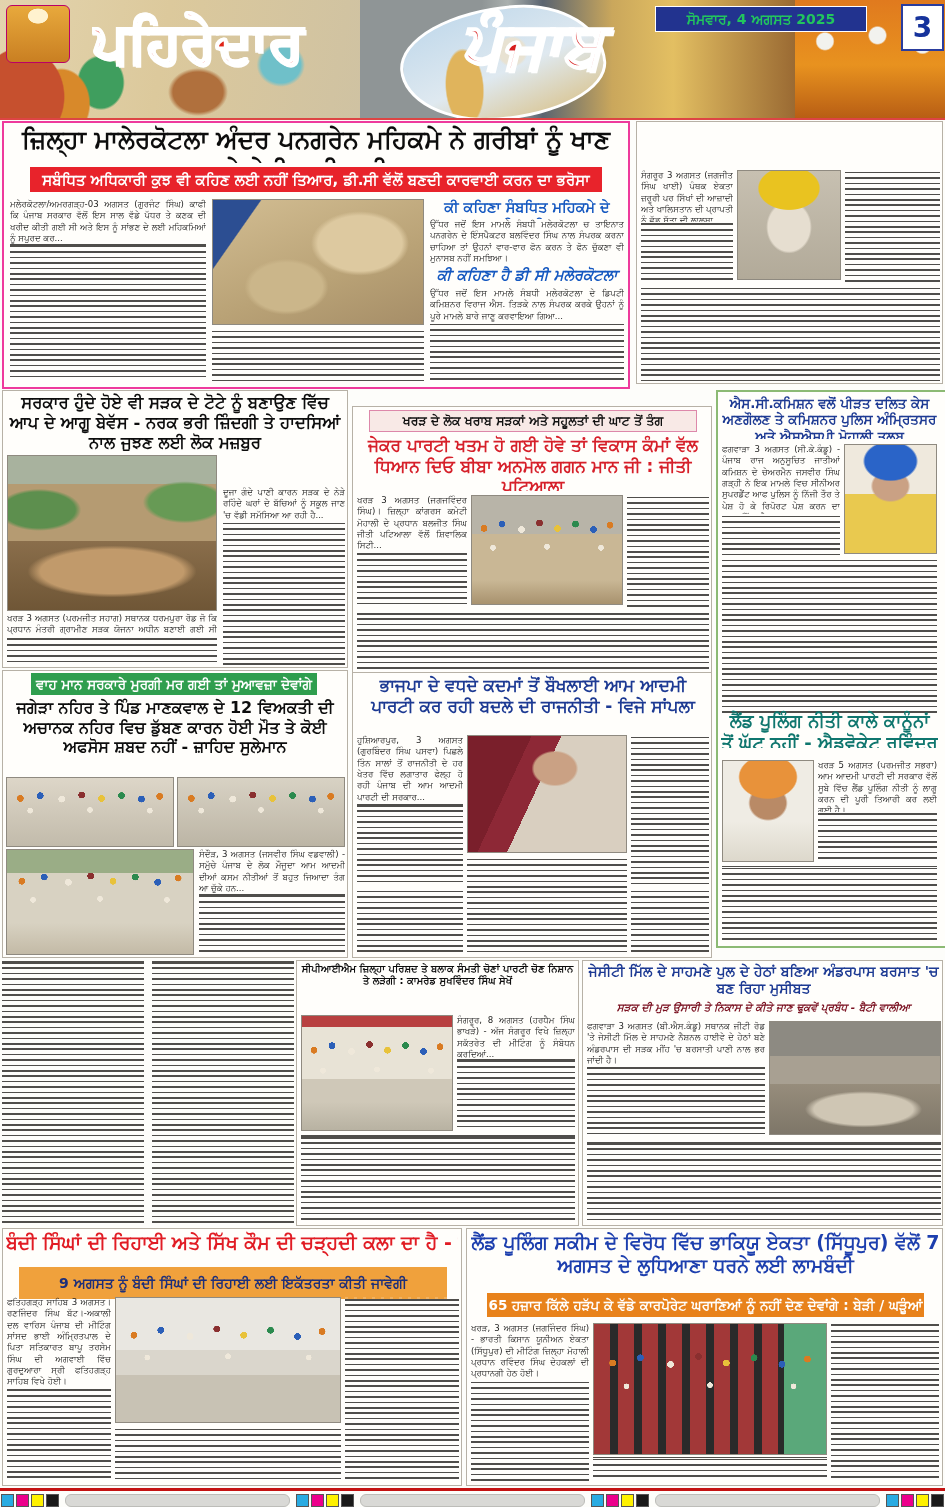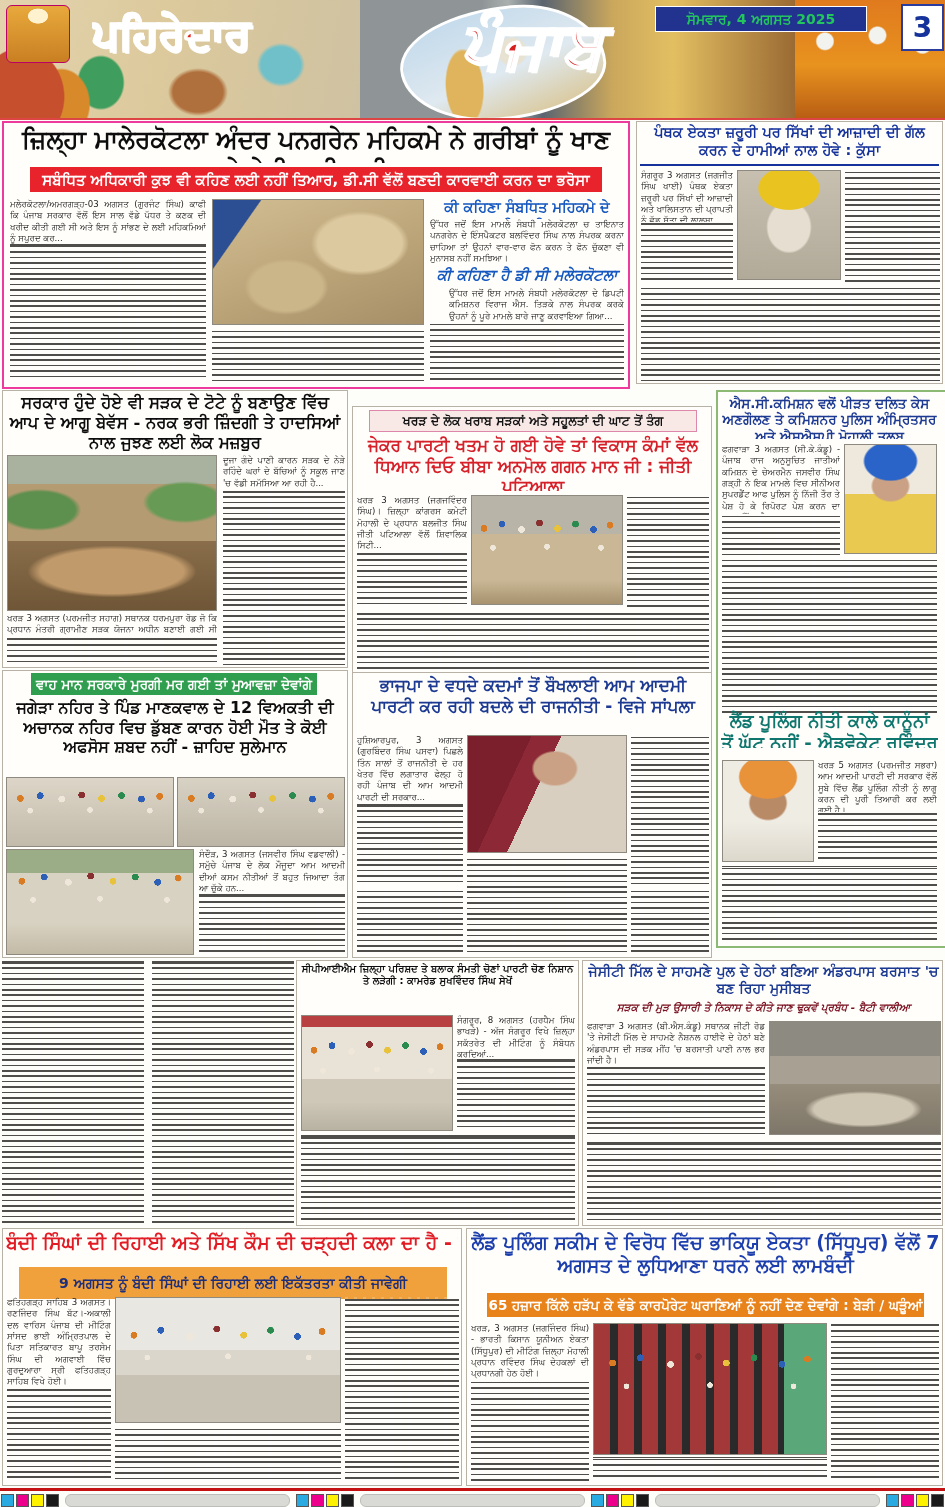--- a/index.html
+++ b/index.html
@@ -33,21 +33,21 @@
   #mh-left{left:0;top:0;width:360px;height:118px;background:
       radial-gradient(70px 80px at 6% 82%, #c6502e 60%, transparent 62%),
       radial-gradient(46px 56px at 17% 88%, #d8892a 60%, transparent 64%),
       radial-gradient(40px 46px at 28% 70%, #3f9e5e 55%, transparent 60%),
       radial-gradient(50px 40px at 55% 78%, #b0703d 50%, transparent 60%),
       radial-gradient(44px 40px at 78% 55%, #6fc0c9 45%, transparent 55%),
       linear-gradient(100deg,#e3d4ae,#dcc99c 45%,#cfc2a2);}
   #mh-temple{left:6px;top:5px;width:62px;height:56px;background:
       radial-gradient(16px 12px at 50% 18%, #fff2cf 60%, transparent 65%),
       linear-gradient(#e8a93c,#c97f22);border-radius:6px;border:1px solid #b06;}
-  #mh-logo{left:92px;top:10px;width:262px;height:62px;font-size:42px;font-weight:bold;color:#e02418;
+  #mh-logo{left:92px;top:10px;width:262px;height:62px;font-size:56px;font-weight:bold;color:#e02418;
       -webkit-text-stroke:2px #ffffff;text-shadow:2px 2px 0 #fff,-1px -1px 0 #fff;white-space:nowrap;overflow:hidden;}
   #mh-center{left:360px;top:0;width:435px;height:118px;background:
       linear-gradient(90deg,#8f9596 0 28%, #aab0ae 34%, #5a6470 42%, #caa75c 58%, #e3bf62 72%, #9a6a33 100%);}
   #mh-map{left:40px;top:6px;width:200px;height:108px;background:
       radial-gradient(30px 60px at 30% 70%, #e0b45c 60%, transparent 65%),
       radial-gradient(26px 26px at 55% 40%, #e8e2d2 50%, transparent 60%),
       linear-gradient(160deg,#bcd6ea,#dfe9f0 55%,#d8bd7e);
       border:3px solid #fff;border-radius:58% 42% 55% 45%/50% 55% 45% 50%;
       transform:rotate(-4deg);overflow:hidden;}
   #mh-title{left:460px;top:8px;width:440px;height:104px;font-size:64px;font-weight:bold;color:#d81f1f;
@@ -98,27 +98,26 @@
         radial-gradient(70px 46px at 70% 35%,#ddc9a0 60%,transparent 70%),
         radial-gradient(60px 40px at 35% 70%,#cbb68a 60%,transparent 70%),
         linear-gradient(160deg,#d2bd92,#b9a276 60%,#a68e68);"></div>
     <div class="abs col" style="left:208px;top:206px;width:212px;height:52px;">
       <div class="tx"></div>
     </div>
     <div class="abs col" style="left:426px;top:76px;width:194px;height:182px;">
       <div class="hl" style="font-size:14.5px;color:#1558c0;height:20px;flex:none;">ਕੀ ਕਹਿਣਾ ਸੰਬਧਿਤ ਮਹਿਕਮੇ ਦੇ ਅਧਿਕਾਰੀ ਦਾ</div>
       <div class="lead" style="max-height:44px;flex:none;">ਉੱਧਰ ਜਦੋਂ ਇਸ ਮਾਮਲੇ ਸੰਬਧੀ ਮਲੇਰਕੋਟਲਾ ਚ ਤਾਇਨਾਤ ਪਨਗਰੇਨ ਦੇ ਇੰਸਪੈਕਟਰ ਬਲਵਿੰਦਰ ਸਿੰਘ ਨਾਲ ਸੰਪਰਕ ਕਰਨਾ ਚਾਹਿਆ ਤਾਂ ਉਹਨਾਂ ਵਾਰ-ਵਾਰ ਫੋਨ ਕਰਨ ਤੇ ਫੋਨ ਚੁੱਕਣਾ ਵੀ ਮੁਨਾਸਬ ਨਹੀਂ ਸਮਝਿਆ।</div>
       <div class="hl" style="font-size:15px;color:#1558c0;height:22px;flex:none;margin-top:3px;font-style:italic;">ਕੀ ਕਹਿਣਾ ਹੈ ਡੀ ਸੀ ਮਲੇਰਕੋਟਲਾ ਦਾ :</div>
-      <div class="lead" style="max-height:40px;flex:none;margin-left:19px;">ਉੱਧਰ ਜਦੋਂ ਇਸ ਮਾਮਲੇ ਸੰਬਧੀ ਮਲੇਰਕੋਟਲਾ ਦੇ ਡਿਪਟੀ ਕਮਿਸ਼ਨਰ ਵਿਰਾਜ ਐਸ. ਤਿੜਕੇ ਨਾਲ ਸੰਪਰਕ ਕਰਕੇ ਉਹਨਾਂ ਨੂੰ ਪੂਰੇ ਮਾਮਲੇ ਬਾਰੇ ਜਾਣੂ ਕਰਵਾਇਆ ਗਿਆ...</div>
+      <div class="lead" style="max-height:40px;flex:none;">ਉੱਧਰ ਜਦੋਂ ਇਸ ਮਾਮਲੇ ਸੰਬਧੀ ਮਲੇਰਕੋਟਲਾ ਦੇ ਡਿਪਟੀ ਕਮਿਸ਼ਨਰ ਵਿਰਾਜ ਐਸ. ਤਿੜਕੇ ਨਾਲ ਸੰਪਰਕ ਕਰਕੇ ਉਹਨਾਂ ਨੂੰ ਪੂਰੇ ਮਾਮਲੇ ਬਾਰੇ ਜਾਣੂ ਕਰਵਾਇਆ ਗਿਆ...</div>
       <div class="tx"></div>
     </div>
   </div>
 
   <div class="abs box" style="left:636px;top:121px;width:307px;height:263px;">
-    <div class="abs hl" style="left:3px;top:2px;width:299px;height:40px;font-size:14.5px;color:#16339c;border-bottom:2px solid #16339c;">ਪੰਥਕ ਏਕਤਾ ਜ਼ਰੂਰੀ ਪਰ ਸਿੱਖਾਂ ਦੀ ਆਜ਼ਾਦੀ ਦੀ ਗੱਲ ਕਰਨ ਦੇ ਹਾਮੀਆਂ ਨਾਲ ਹੋਵੇ : ਕੁੱਸਾ</div>
     <div class="abs col" style="left:4px;top:48px;width:92px;height:112px;">
       <div class="lead" style="max-height:52px;">ਸੰਗਰੂਰ 3 ਅਗਸਤ (ਜਗਜੀਤ ਸਿੰਘ ਖਾਈ) ਪੰਥਕ ਏਕਤਾ ਜ਼ਰੂਰੀ ਪਰ ਸਿੱਖਾਂ ਦੀ ਆਜ਼ਾਦੀ ਅਤੇ ਖਾਲਿਸਤਾਨ ਦੀ ਪ੍ਰਾਪਤੀ ਨੂੰ ਛੱਡ ਸੱਤਾ ਦੀ ਲਾਲਸਾ...</div>
       <div class="tx"></div>
     </div>
     <div class="abs photo" style="left:100px;top:48px;width:104px;height:110px;background:
         radial-gradient(34px 24px at 50% 16%,#e9c320 88%,transparent 92%),
         radial-gradient(26px 30px at 50% 52%,#e6ded0 80%,transparent 88%),
         linear-gradient(#c7c0b1,#b2aa99);"></div>
     <div class="abs col" style="left:208px;top:48px;width:95px;height:112px;">
       <div class="tx"></div>
@@ -133,21 +132,21 @@
     <div class="abs photo" style="left:4px;top:64px;width:210px;height:156px;background:
         radial-gradient(130px 40px at 50% 75%,#c19a6b 55%,transparent 65%),
         radial-gradient(60px 30px at 15% 35%,#5d8f4e 60%,transparent 70%),
         radial-gradient(60px 30px at 85% 30%,#679a55 60%,transparent 70%),
         linear-gradient(#a8b29e 0 18%,#b59b72 18% 55%,#8a6e4b 55%,#6f5636);"></div>
     <div class="abs col" style="left:4px;top:222px;width:210px;height:52px;">
       <div class="lead" style="max-height:24px;">ਖਰੜ 3 ਅਗਸਤ (ਪਰਮਜੀਤ ਸਹਾਗ) ਸਥਾਨਕ ਧਰਮਪੁਰਾ ਰੋਡ ਜੋ ਕਿ ਪ੍ਰਧਾਨ ਮੰਤਰੀ ਗ੍ਰਾਮੀਣ ਸੜਕ ਯੋਜਨਾ ਅਧੀਨ ਬਣਾਈ ਗਈ ਸੀ ਪਰ...</div>
       <div class="tx"></div>
     </div>
     <div class="abs col" style="left:220px;top:64px;width:122px;height:210px;">
-      <div class="lead" style="max-height:48px;">ਦੂਜਾ ਗੰਦੇ ਪਾਣੀ ਕਾਰਨ ਸੜਕ ਦੇ ਨੇੜੇ ਰਹਿੰਦੇ ਘਰਾਂ ਦੇ ਬੱਚਿਆਂ ਨੂੰ ਸਕੂਲ ਜਾਣ 'ਚ ਵੱਡੀ ਸਮੱਸਿਆ ਆ ਰਹੀ ਹੈ...</div>
+      <div class="lead" style="max-height:48px;margin-top:32px;">ਦੂਜਾ ਗੰਦੇ ਪਾਣੀ ਕਾਰਨ ਸੜਕ ਦੇ ਨੇੜੇ ਰਹਿੰਦੇ ਘਰਾਂ ਦੇ ਬੱਚਿਆਂ ਨੂੰ ਸਕੂਲ ਜਾਣ 'ਚ ਵੱਡੀ ਸਮੱਸਿਆ ਆ ਰਹੀ ਹੈ...</div>
       <div class="tx"></div>
     </div>
   </div>
 
   <div class="abs box" style="left:352px;top:390px;width:360px;height:278px;margin-top:16px;">
     <div class="abs bar" style="left:16px;top:3px;width:328px;height:22px;background:#f8e9e6;border:1px solid #dd88aa;color:#111;font-size:12.5px;">ਖਰੜ ਦੇ ਲੋਕ ਖਰਾਬ ਸੜਕਾਂ ਅਤੇ ਸਹੂਲਤਾਂ ਦੀ ਘਾਟ ਤੋਂ ਤੰਗ</div>
     <div class="abs hl" style="left:4px;top:28px;width:352px;height:56px;font-size:17px;color:#d6202a;">ਜੇਕਰ ਪਾਰਟੀ ਖਤਮ ਹੋ ਗਈ ਹੋਵੇ ਤਾਂ ਵਿਕਾਸ ਕੰਮਾਂ ਵੱਲ ਧਿਆਨ ਦਿਓ ਬੀਬਾ ਅਨਮੋਲ ਗਗਨ ਮਾਨ ਜੀ : ਜੀਤੀ ਪਟਿਆਲਾ</div>
     <div class="abs col" style="left:4px;top:88px;width:110px;height:112px;">
       <div class="lead" style="max-height:58px;">ਖਰੜ 3 ਅਗਸਤ (ਜਗਜਵਿੰਦਰ ਸਿੰਘ)। ਜ਼ਿਲ੍ਹਾ ਕਾਂਗਰਸ ਕਮੇਟੀ ਮੋਹਾਲੀ ਦੇ ਪ੍ਰਧਾਨ ਬਲਜੀਤ ਸਿੰਘ ਜੀਤੀ ਪਟਿਆਲਾ ਵੱਲੋਂ ਸ਼ਿਵਾਲਿਕ ਸਿਟੀ...</div>
       <div class="tx"></div>

